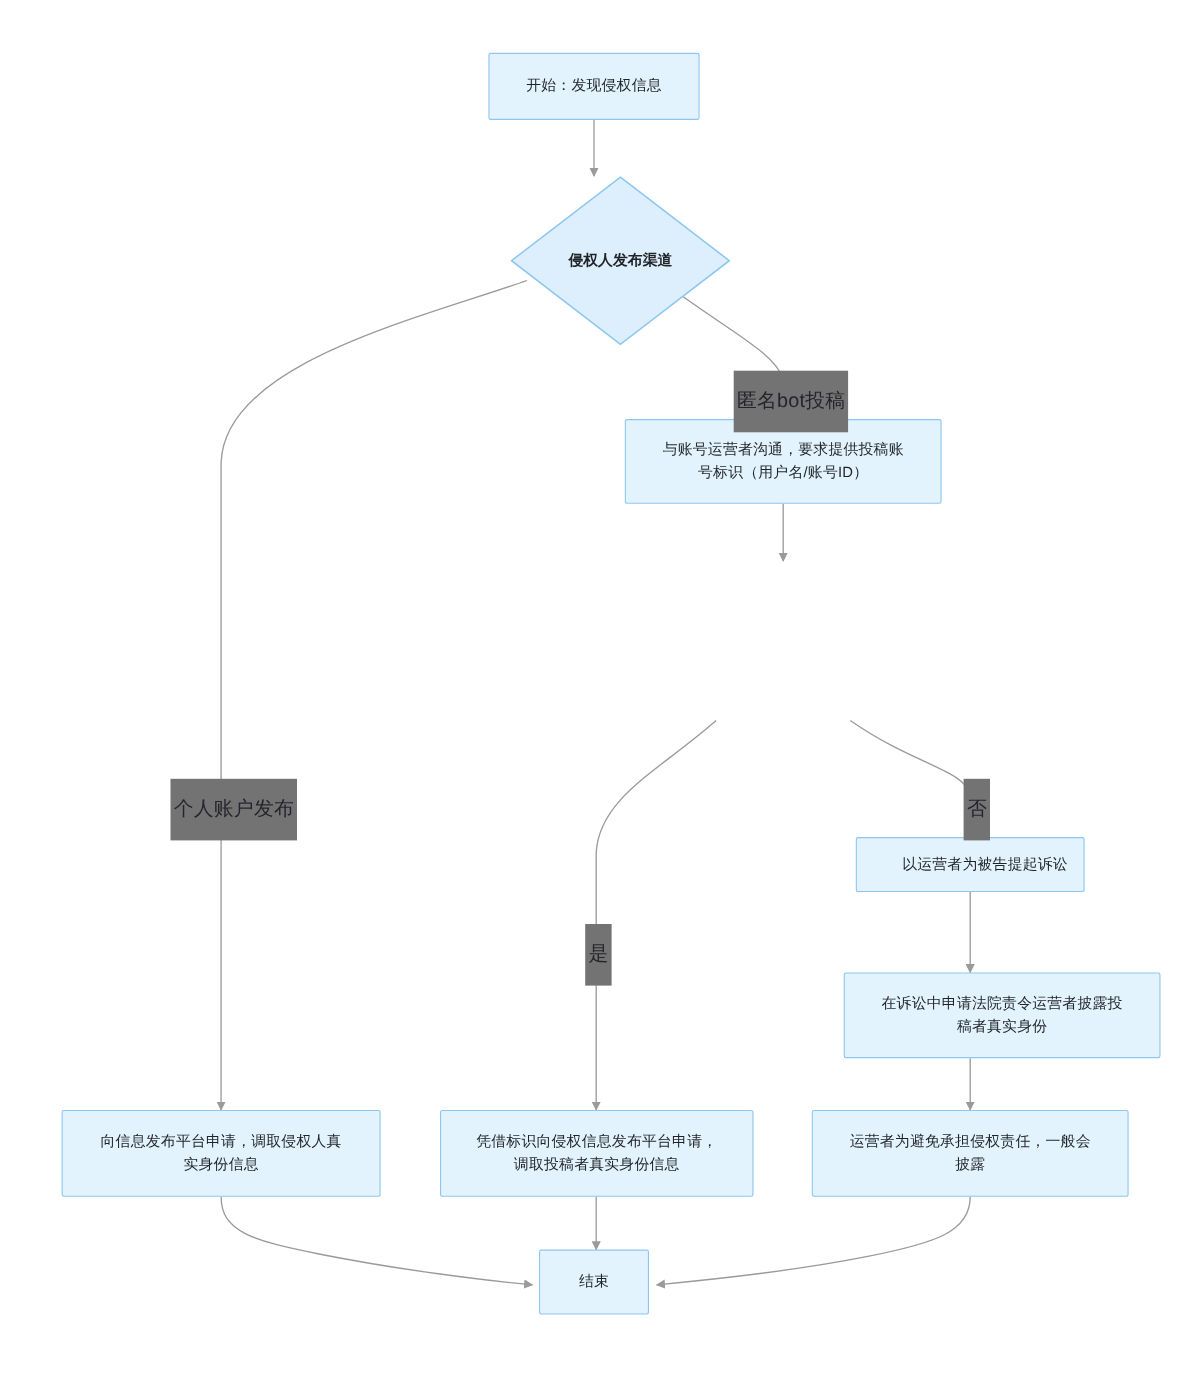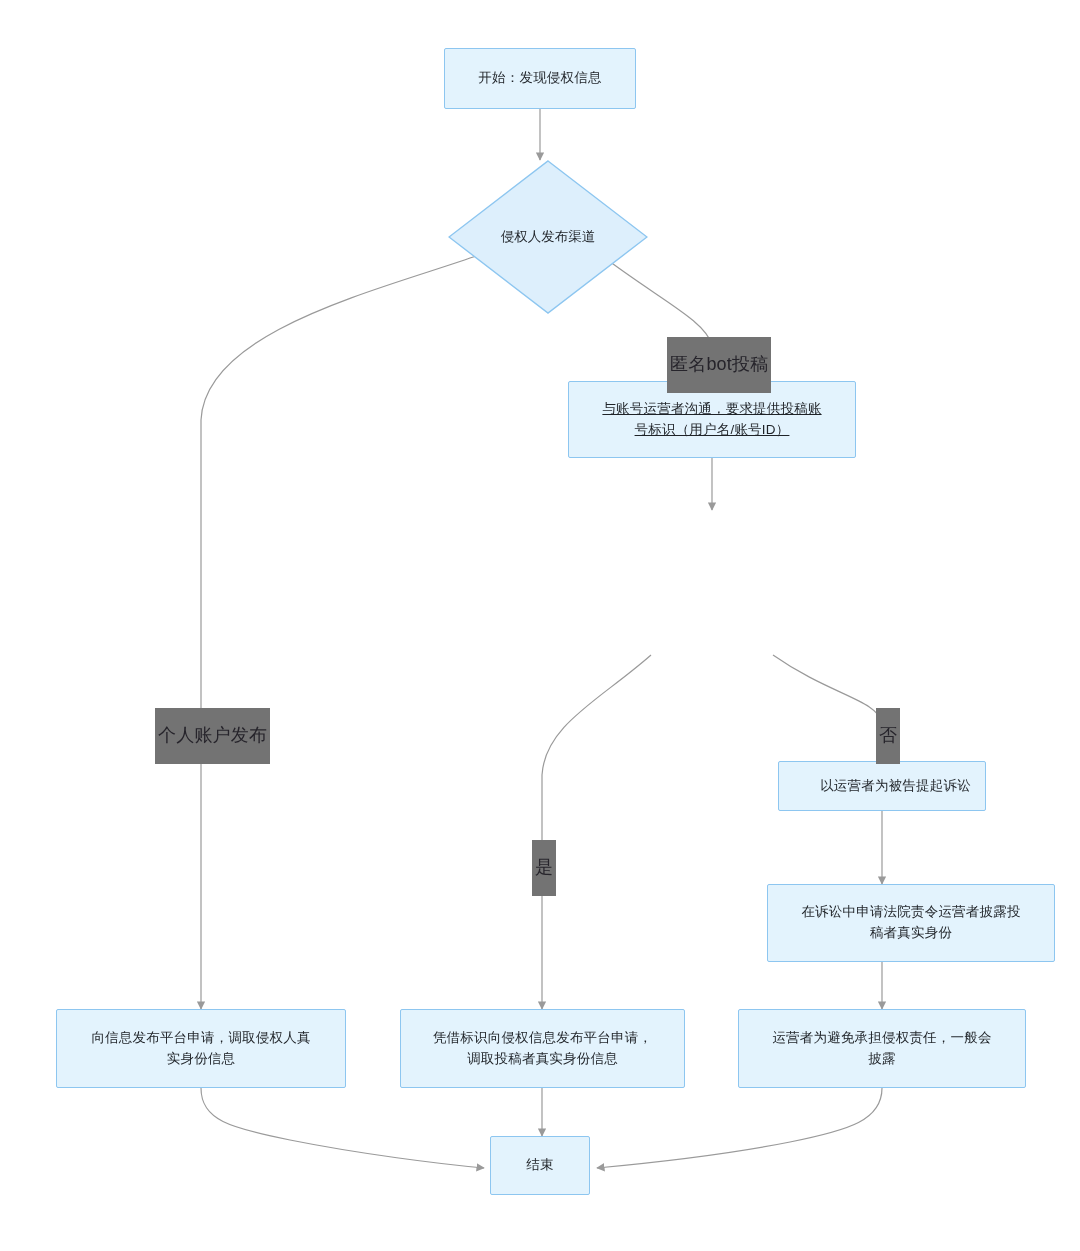--- a/index.html
+++ b/index.html
@@ -117,28 +117,28 @@
       <path d="M 542,1088 L 542,1136"></path>
 
       <path d="M 882,1088 C 882,1120 850,1130 790,1142 C 720,1156 640,1164 597,1168"></path>
     </g>
   </svg>
 
   <div class="node rect" style="left:444px; top:48px; width:192px; height:61px;">
     <span class="label">开始：发现侵权信息</span>
   </div>
 
-  <div class="diamond-wrap" style="left:448px; top:160px; width:200px; height:154px;">
+  <div class="diamond-wrap" style="left:464px; top:160px; width:200px; height:154px;font-weight:bold;">
     <svg class="diamond-shape" viewBox="0 0 200 154" preserveAspectRatio="none">
       <polygon points="100,1 199,77 100,153 1,77" fill="#ddeffc" stroke="#8dc6f0" stroke-width="1.4"></polygon>
     </svg>
     <span class="label">侵权人发布渠道</span>
   </div>
 
-  <div class="node rect" style="left:568px; top:381px; width:288px; height:77px;text-decoration:underline;">
+  <div class="node rect" style="left:568px; top:381px; width:288px; height:77px;">
     <span class="label">与账号运营者沟通，要求提供投稿账
 号标识（用户名/账号ID）</span>
   </div>
 
 
   <div class="node rect" style="left:778px; top:761px; width:208px; height:50px;padding-left:37px;">
     <span class="label">以运营者为被告提起诉讼</span>
   </div>
 
   <div class="node rect" style="left:738px; top:884px; width:288px; height:78px;margin-left:29px;">

